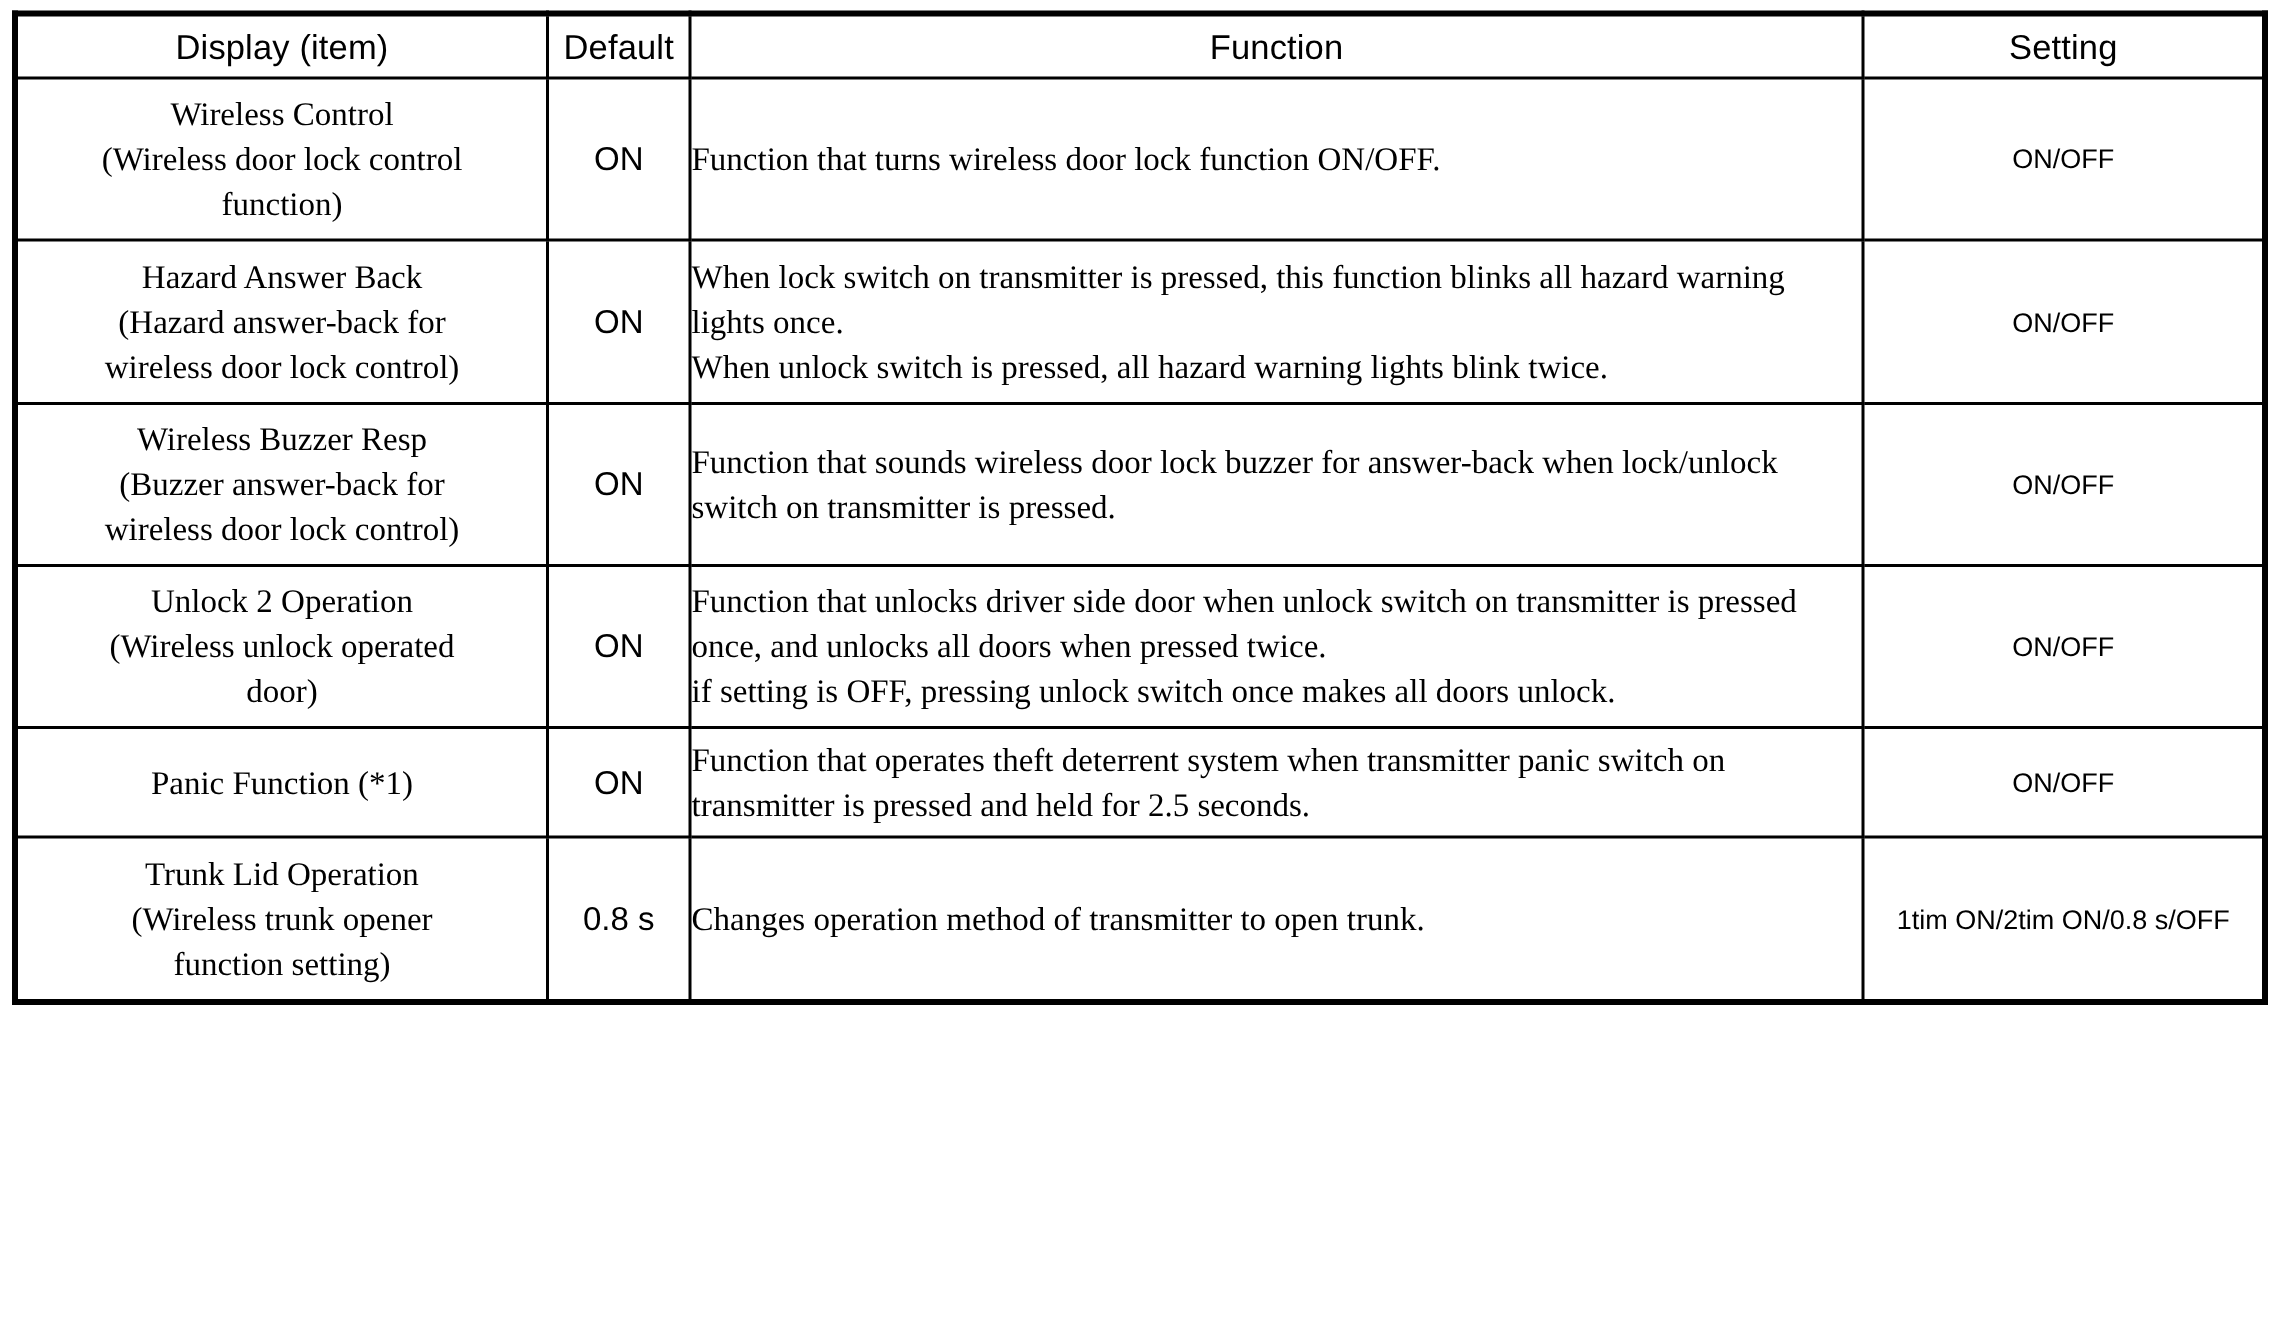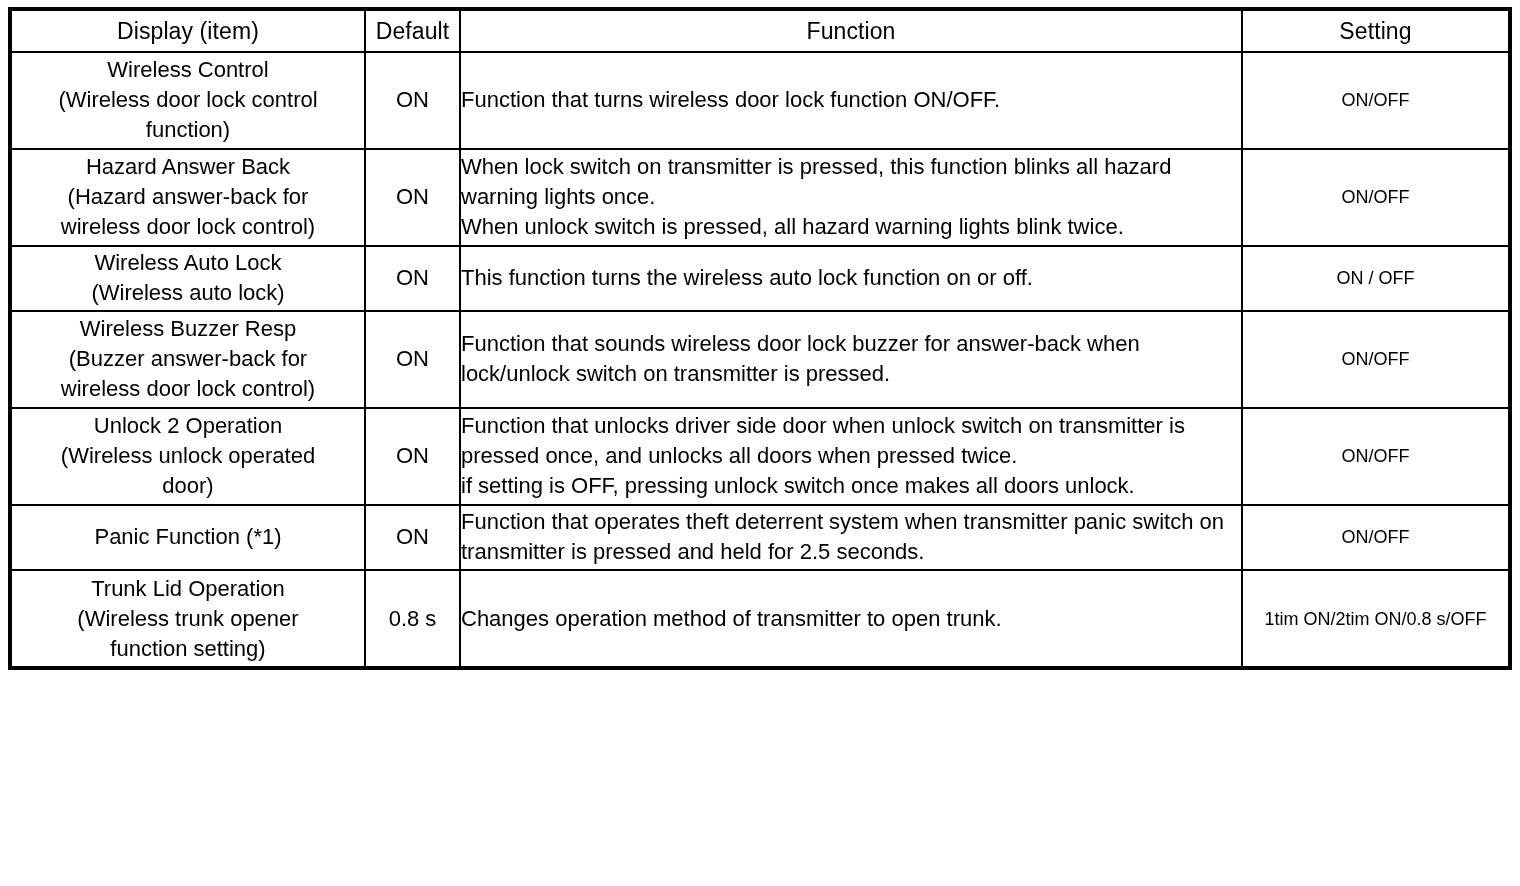--- a/index.html
+++ b/index.html
@@ -77,21 +77,21 @@
     padding: 4px 8px 4px 10px;
     margin-top: 27px;
   }
   td.cell-setting {
     text-align: center;
     font-size: 18px;
     line-height: 30px;
     padding: 4px 6px;
   }
 
-  .line { display: block; white-space: nowrap; }
+  .line { display: block; white-space: nowrap; font-family: Liberation Serif, serif; }
   .line.wrapok { white-space: normal; }
 </style>
 </head>
 <body>
 
 <div class="sheet">
   <table class="spec">
     <colgroup>
       <col class="c-display">
       <col class="c-default">
@@ -124,31 +124,20 @@
             <span class="line">Hazard Answer Back</span>
             <span class="line">(Hazard answer-back for</span>
             <span class="line">wireless door lock control)</span>
           </td>
           <td class="cell-default">ON</td>
           <td class="cell-function">
             <span class="line wrapok">When lock switch on transmitter is pressed, this function blinks all hazard warning lights once.</span>
             <span class="line wrapok">When unlock switch is pressed, all hazard warning lights blink twice.</span>
           </td>
           <td class="cell-setting">ON/OFF</td>
-        </tr>
-        <tr>
-          <td class="cell-display">
-            <span class="line">Wireless Auto Lock</span>
-            <span class="line">(Wireless auto lock)</span>
-          </td>
-          <td class="cell-default">ON</td>
-          <td class="cell-function">
-            <span class="line wrapok">This function turns the wireless auto lock function on or off.</span>
-          </td>
-          <td class="cell-setting">ON / OFF</td>
         </tr>
         <tr>
           <td class="cell-display">
             <span class="line">Wireless Buzzer Resp</span>
             <span class="line">(Buzzer answer-back for</span>
             <span class="line">wireless door lock control)</span>
           </td>
           <td class="cell-default">ON</td>
           <td class="cell-function">
             <span class="line wrapok">Function that sounds wireless door lock buzzer for answer-back when lock/unlock switch on transmitter is pressed.</span>

